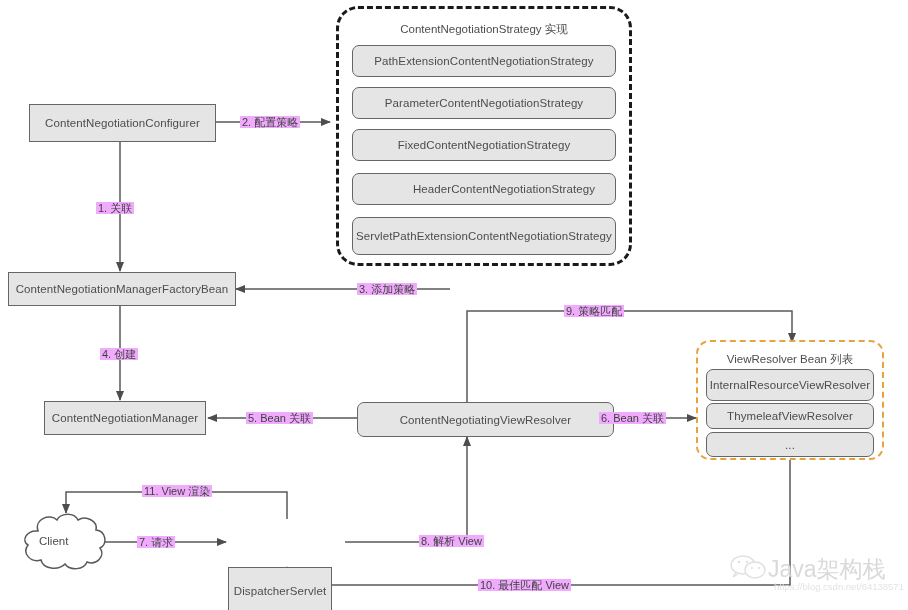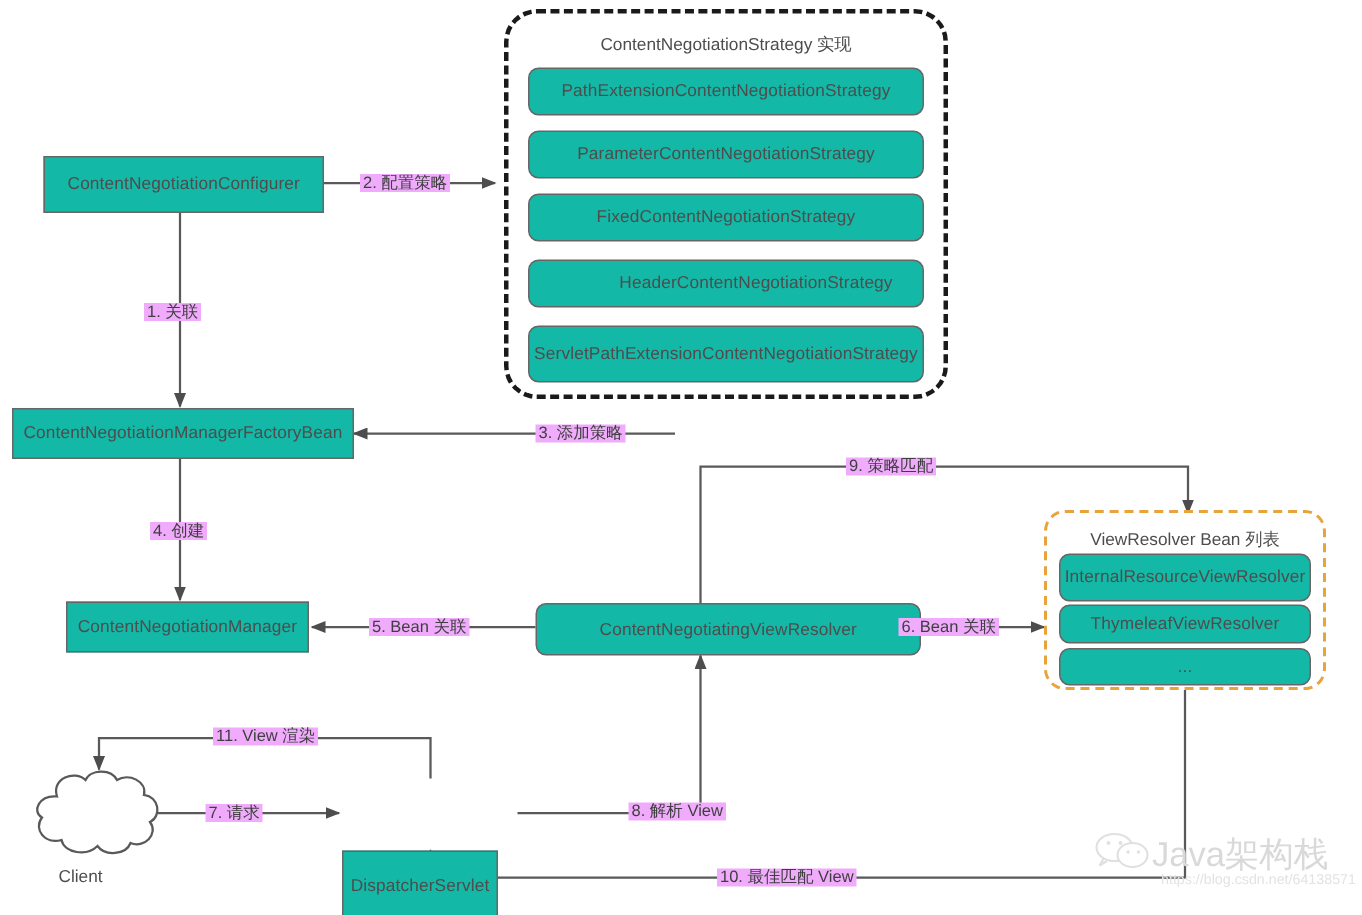--- a/index.html
+++ b/index.html
@@ -23,21 +23,21 @@
     overflow: visible;
   }
   .node {
     position: absolute;
     box-sizing: border-box;
     display: flex;
     align-items: center;
     justify-content: center;
     text-align: center;
     color: #4d4d4d;
-    background: #14b8a6;
+    background: #e5e5e5;
     border: 1.6px solid #666666;
     font-size: 11.5px;
     line-height: 14px;
     letter-spacing: 0.1px;
     padding: 0 4px;
     z-index: 3;
   }
   .node.rounded { border-radius: 7px; }
   .group-box {
     position: absolute;
@@ -166,21 +166,21 @@
 
   <div class="node" style="left:228px; top:519px; width:104px; height:48px;margin-top:48px;">DispatcherServlet</div>
 
   <svg class="cloud" style="left:16px; top:511px; width:96px; height:62px;" viewBox="0 0 96 62">
     <path d="M22,20 C18,8 34,2 41,9 C44,2 58,1 62,9
              C70,4 82,10 80,19 C90,20 92,33 84,37
              C90,45 80,55 71,51 C68,59 54,60 49,53
              C42,60 27,58 25,49 C14,52 6,42 12,34
              C5,30 10,19 22,20 Z" fill="#ffffff" stroke="#595959" stroke-width="1.5"></path>
   </svg>
-  <div class="cloud-text" style="left:39px; top:535px;margin-top:44px;">Client</div>
+  <div class="cloud-text" style="left:39px; top:535px;">Client</div>
 
   <div class="edge-label" style="left:96px; top:202px;">1. 关联</div>
   <div class="edge-label" style="left:240px; top:116px;">2. 配置策略</div>
   <div class="edge-label" style="left:337px; top:283px;margin-left:20px;">3. 添加策略</div>
   <div class="edge-label" style="left:100px; top:348px;">4. 创建</div>
   <div class="edge-label" style="left:246px; top:412px;">5. Bean 关联</div>
   <div class="edge-label" style="left:599px; top:412px;">6. Bean 关联</div>
   <div class="edge-label" style="left:137px; top:536px;">7. 请求</div>
   <div class="edge-label" style="left:419px; top:535px;">8. 解析 View</div>
   <div class="edge-label" style="left:564px; top:305px;">9. 策略匹配</div>

